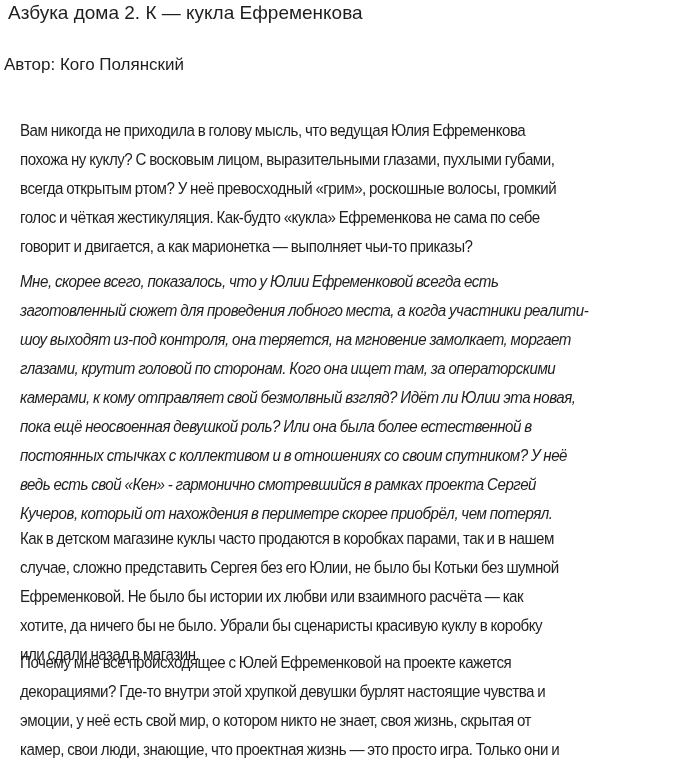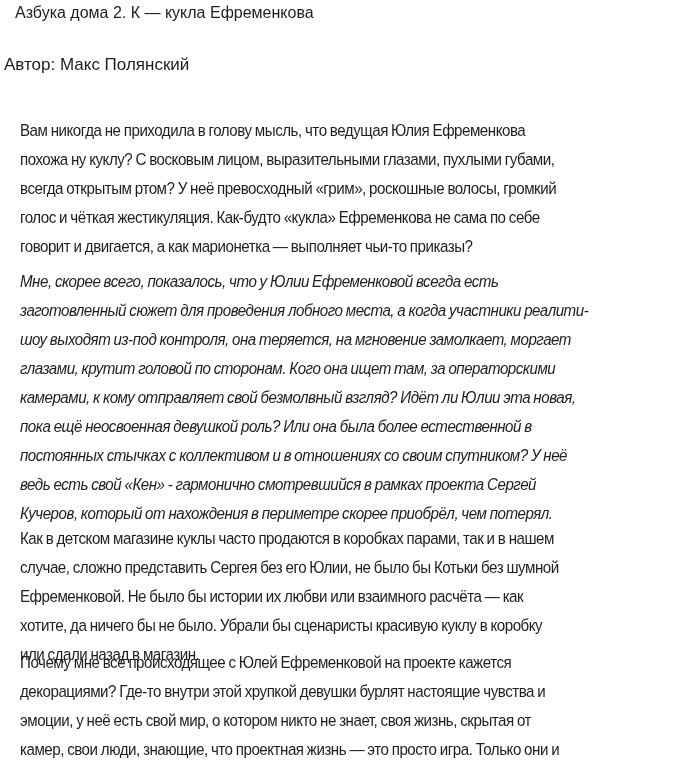--- a/index.html
+++ b/index.html
@@ -13,23 +13,23 @@
       overflow: hidden;
       color: #1e1e1e;
       font-family: "Liberation Sans", sans-serif;
     }
     .page {
       position: relative;
       padding: 0 0 0 4px;
     }
     .title {
       position: absolute;
-      left: 15px;
+      left: 8px;
       top: 2px;
-      font-size: 16px;
+      font-size: 19px;
       line-height: 22px;
       white-space: nowrap;
     }
     .author {
       position: absolute;
       left: 4px;
       top: 54px;
       font-size: 17px;
       line-height: 22px;
       white-space: nowrap;
@@ -54,21 +54,21 @@
     #p1 { top: 100px; }
     #p2 { top: 251px; font-style: italic; }
     #p3 { top: 508px; }
     #p4 { top: 632px; }
   </style>
 </head>
 <body>
 
 <div class="page">
   <div class="title">Азбука дома 2. К — кукла Ефременкова</div>
-  <div class="author">Автор: Макс Полянский</div>
+  <div class="author">Автор: Кого Полянский</div>
 
   <p class="para" id="p1">
     <span class="line">Вам никогда не приходила в голову мысль, что ведущая Юлия Ефременкова</span>
     <span class="line">похожа ну куклу? С восковым лицом, выразительными глазами, пухлыми губами,</span>
     <span class="line">всегда открытым ртом? У неё превосходный «грим», роскошные волосы, громкий</span>
     <span class="line">голос и чёткая жестикуляция. Как-будто «кукла» Ефременкова не сама по себе</span>
     <span class="line">говорит и двигается, а как марионетка — выполняет чьи-то приказы?</span>
   </p>
 
   <p class="para" id="p2">

